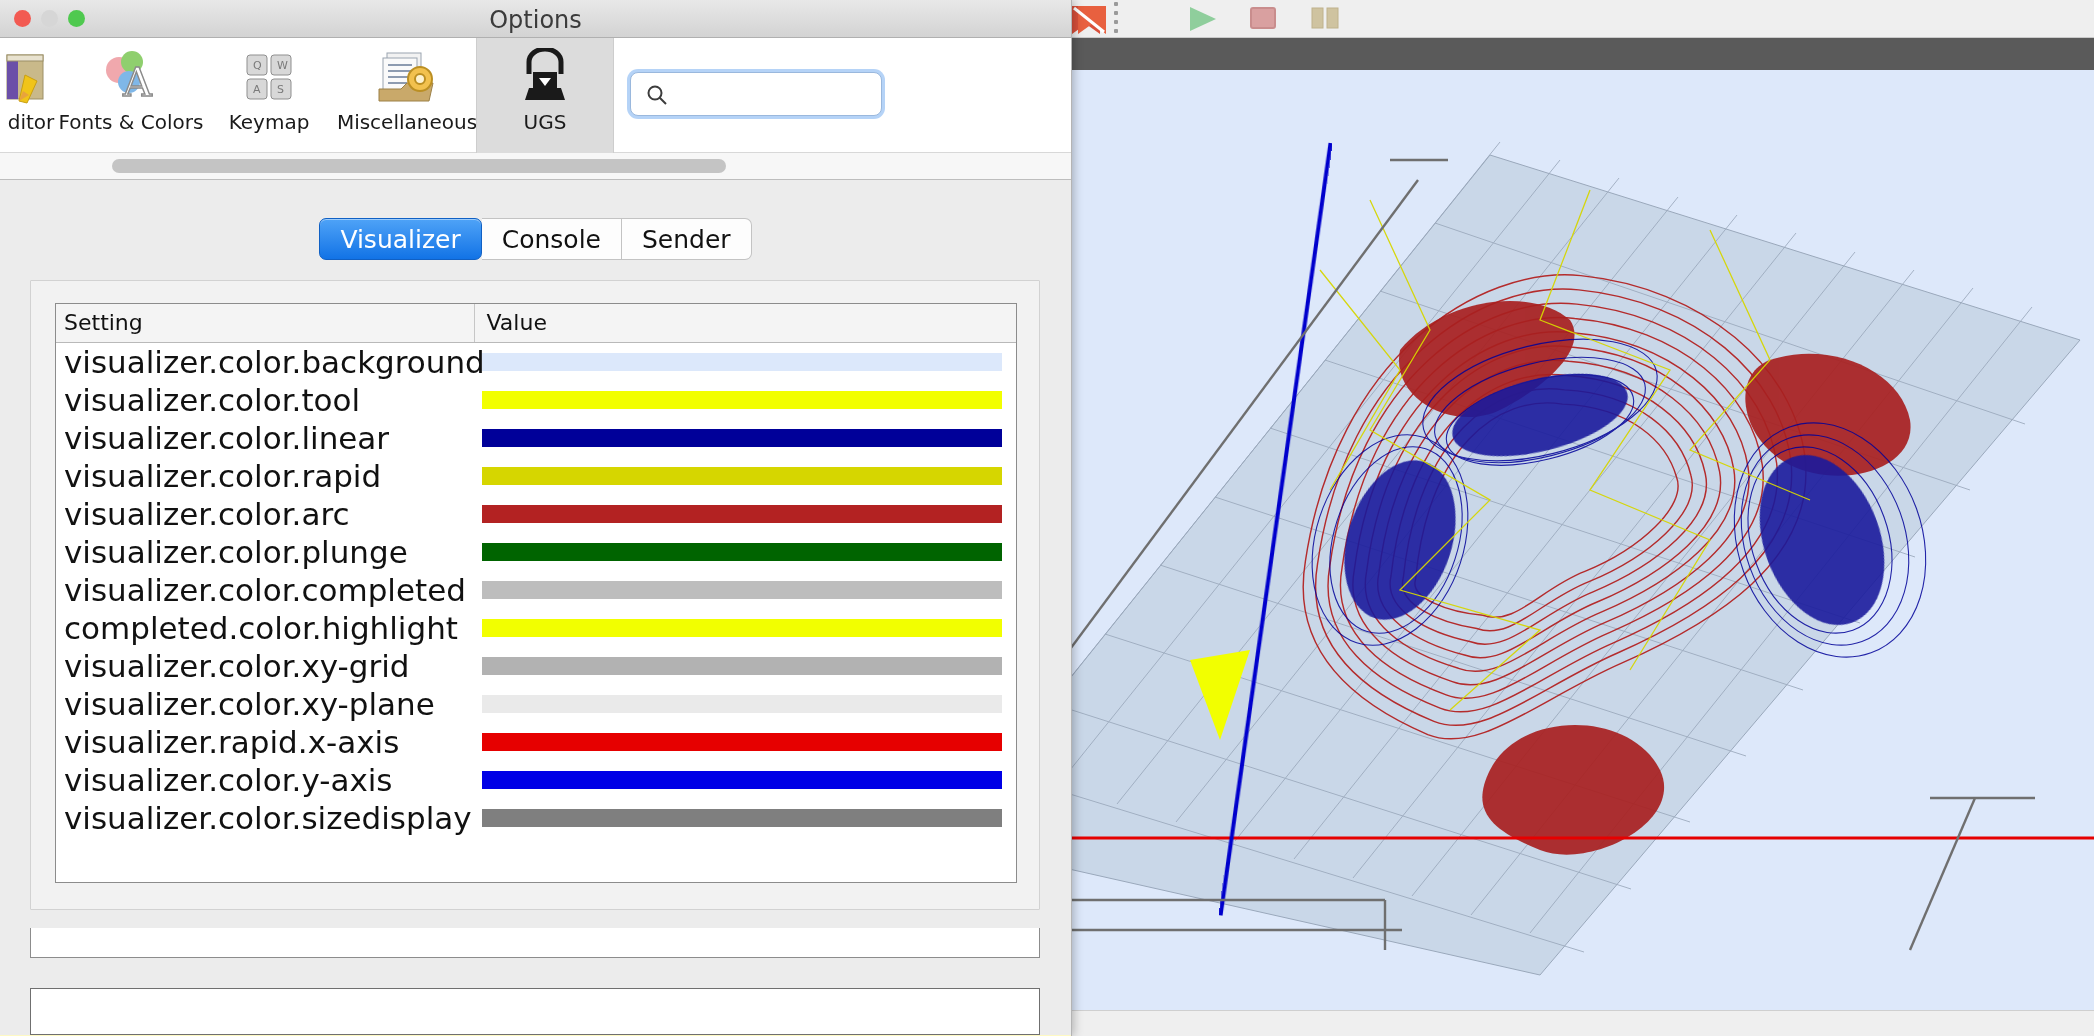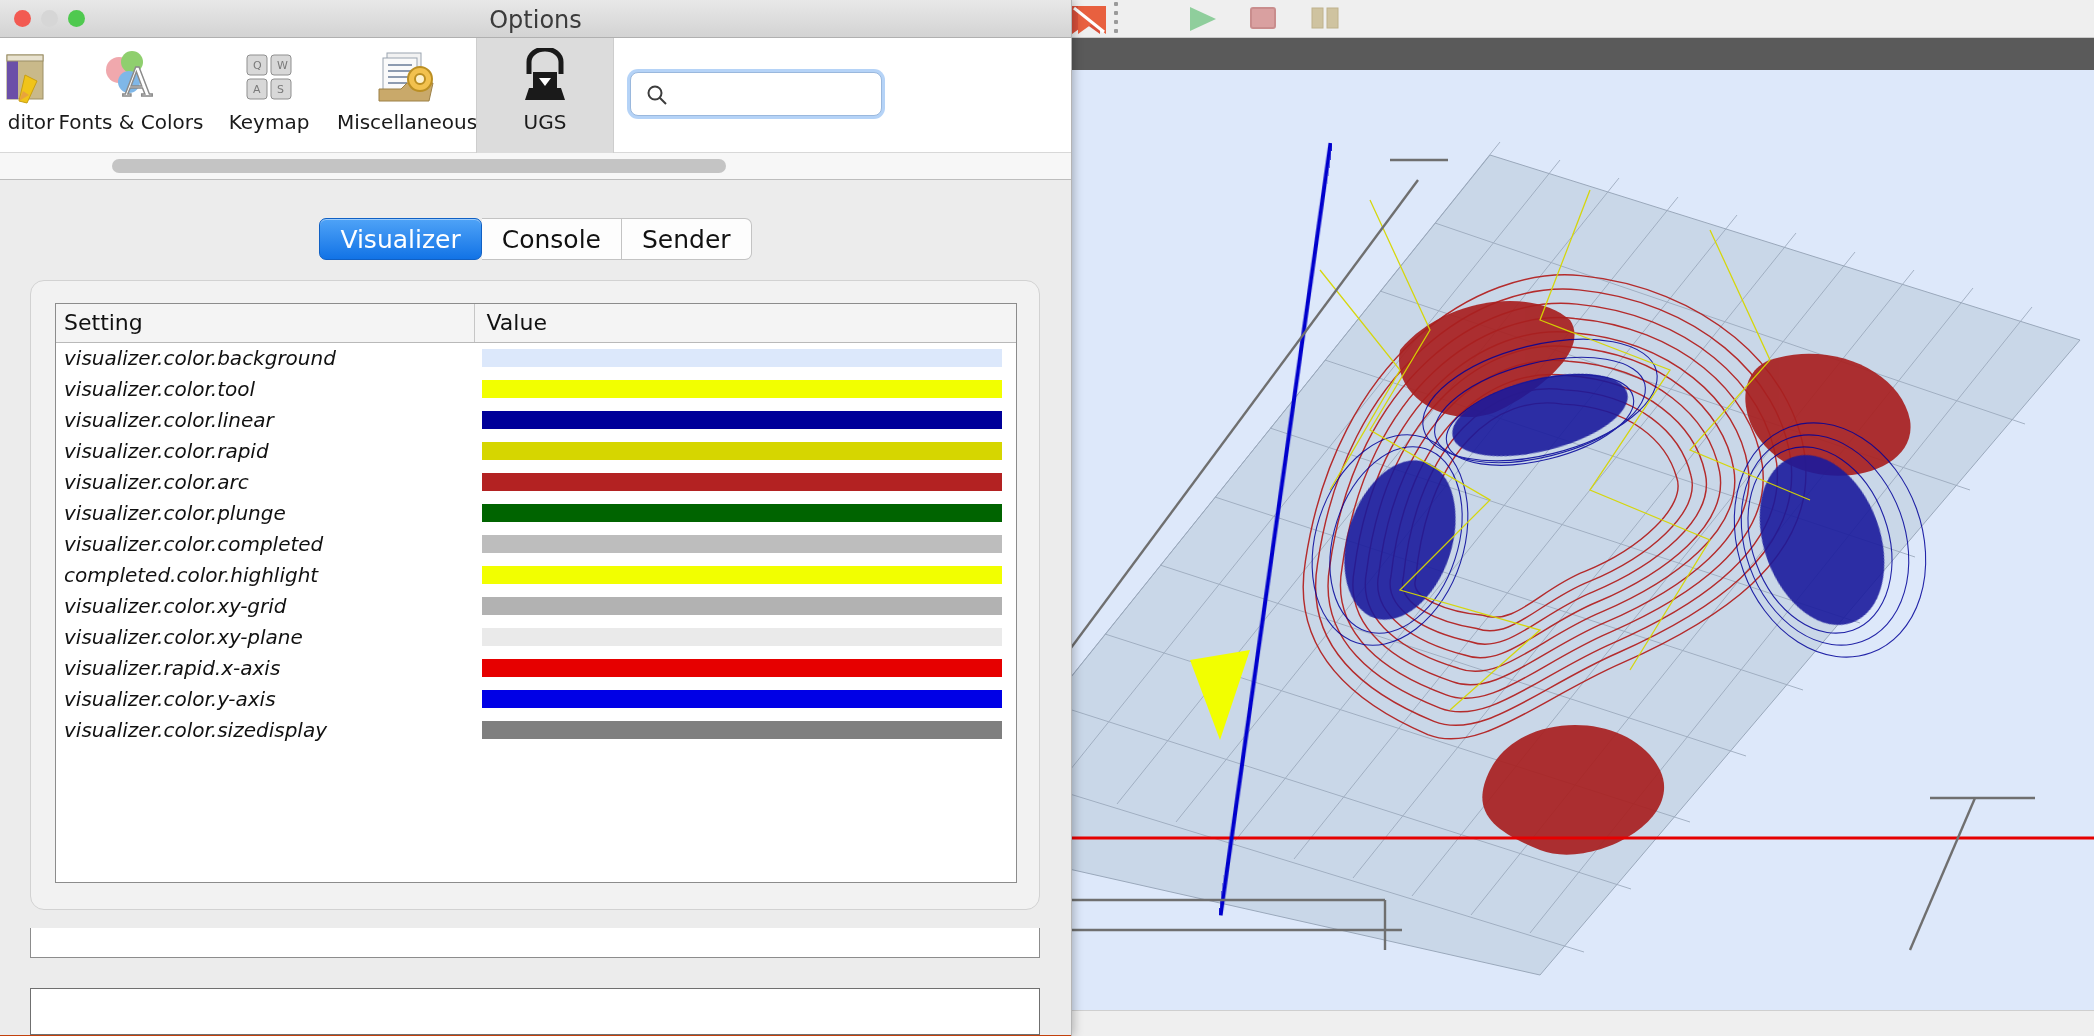--- a/index.html
+++ b/index.html
@@ -36,21 +36,21 @@
     background: #dde8fa; overflow: hidden;
   }
   .bg-bottombar {
     position: absolute; left: 1070px; top: 1010px; width: 1024px; height: 26px;
     background: #efefef; border-top: 1px solid #cfcfcf;
   }
 
   
   .win {
     position: absolute; left: 0; top: 0; width: 1072px; height: 1036px;
-    background: #c2410c; border-right: 1px solid #b4b4b4;
+    background: #fef9c3; border-right: 1px solid #b4b4b4;
     box-shadow: 2px 0 9px rgba(0,0,0,.25);
   }
   .titlebar {
     position: relative; height: 38px;
     background: linear-gradient(#e8e8e8, #d3d3d3);
     border-bottom: 1px solid #b0b0b0;
   }
   .traffic { position: absolute; left: 14px; top: 10px; display: flex; gap: 10px; }
   .light { width: 17px; height: 17px; border-radius: 50%; }
   .light.red { background: #f25a52; }
@@ -113,34 +113,34 @@
   .tab:first-child { border-left-width: 1px; border-radius: 7px 0 0 7px; }
   .tab:last-child { border-radius: 0 7px 7px 0; }
   .tab.active {
     background: linear-gradient(#4fa3f7, #1273e6);
     color: #fff; border-color: #1060c4; border-radius: 7px;
     box-shadow: inset 0 1px 0 rgba(255,255,255,.45);
   }
 
   .panel {
     position: absolute; left: 30px; top: 100px; width: 1010px; height: 630px;
-    background: #f2f2f2; border: 1px solid #d2d2d2; border-radius: 14px;
+    background: #f2f2f2; border: 1px solid #d2d2d2; border-radius: 1px;
   }
   .tablewrap {
     position: absolute; left: 24px; top: 22px; width: 962px; height: 580px;
     background: #fff; border: 1px solid #8c8c8c;
   }
   table.settings { width: 100%; border-collapse: collapse; table-layout: fixed; }
   table.settings th {
     background: #f4f4f4; border-bottom: 1px solid #b9b9b9;
     text-align: left; font-weight: normal; font-size: 22px; color: #111;
     height: 38px; padding-left: 8px;
   }
   table.settings th.col-value { border-left: 1px solid #c6c6c6; padding-left: 12px; }
-  table.settings td { height: 31px; font-size: 20px; color: #111; padding-left: 8px; vertical-align: middle; font-style: italic; }
+  table.settings td { height: 31px; font-size: 31px; color: #111; padding-left: 8px; vertical-align: middle; }
   td.swatch-cell { padding: 0 14px 0 8px; }
   .swatch { height: 18px; width: 100%; }
 
   .desc-top {
     position: absolute; left: 30px; top: 748px; width: 1010px; height: 30px;
     background: #fff; border: 1px solid #8c8c8c; border-top: 0;
   }
   .desc-box {
     position: absolute; left: 30px; top: 808px; width: 1010px; height: 47px;
     background: #fff; border: 1px solid #6f6f6f;

